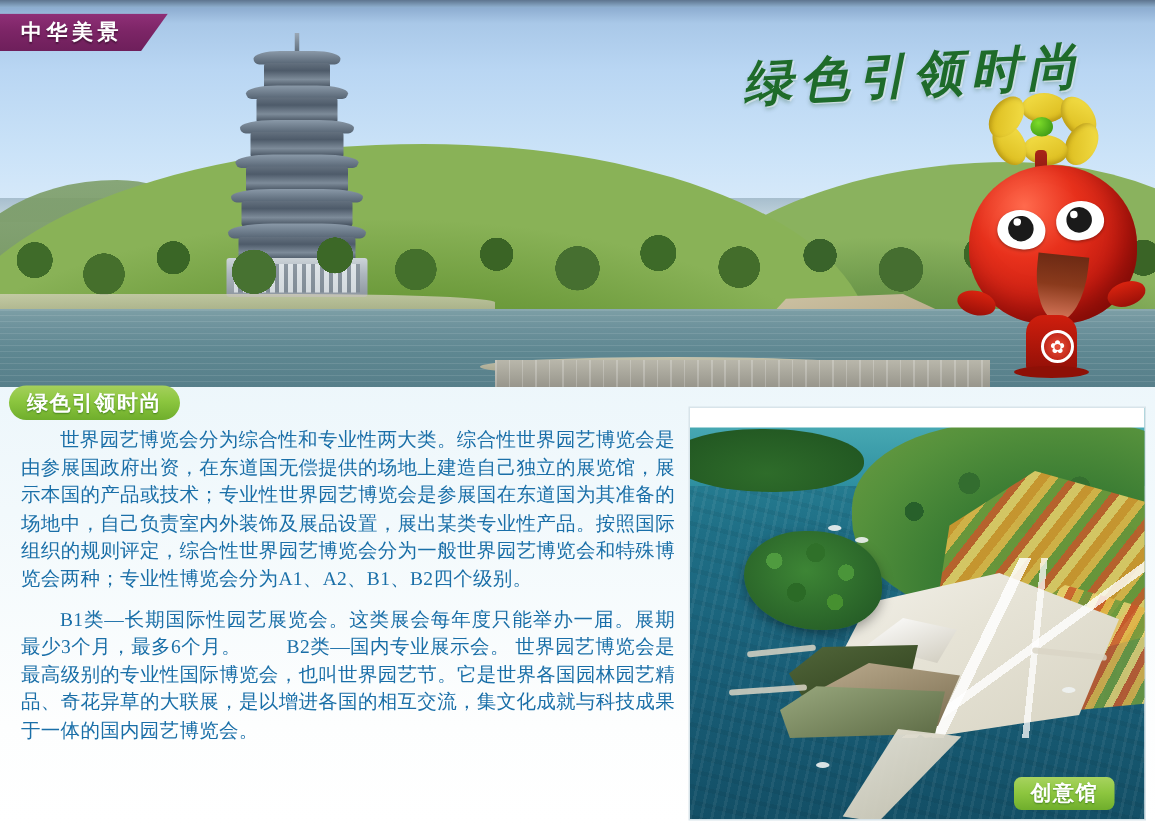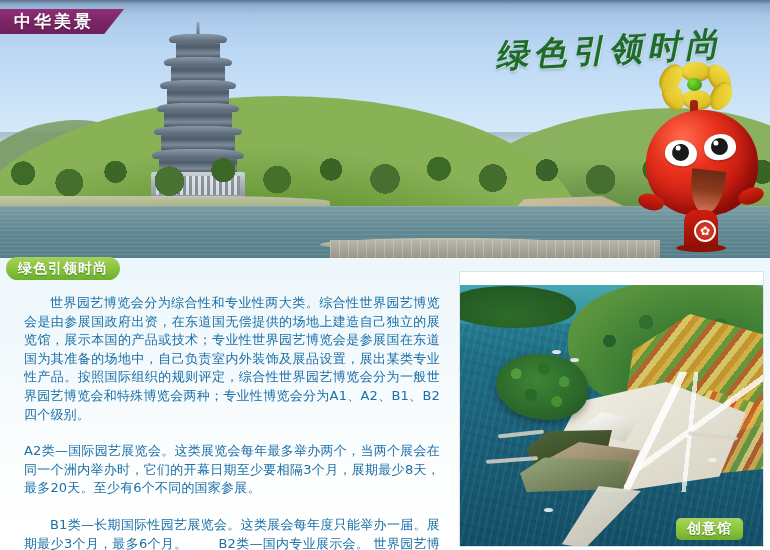--- a/index.html
+++ b/index.html
@@ -147,21 +147,21 @@
     background:repeating-linear-gradient(90deg,rgba(255,255,255,.22) 0 1px,transparent 1px 9px);
   }
 
   
   .title-banner{
     position:absolute; left:0; top:9px; height:25px;
     padding:0 30px 0 14px;
     display:flex; align-items:center;
     background:linear-gradient(180deg,#8f2f77 0%,#7c2566 48%,#6e1f5b 100%);
     clip-path:polygon(0 0,100% 0,84% 100%,0 100%);
-    color:#ffffff; font-size:17px; font-weight:bold; letter-spacing:3px;
+    color:#ffffff; font-size:14px; font-weight:bold; letter-spacing:3px;
     text-shadow:0 1px 1px rgba(0,0,0,.35);
     z-index:8;
   }
 
   
   .slogan{
     position:absolute; left:495px; top:28px;
     font-family:"DejaVu Serif","Liberation Serif",serif;
     font-size:33px; font-weight:bold; font-style:italic;
     letter-spacing:5px;
@@ -254,21 +254,21 @@
   
   .article{
     position:absolute; left:6px; top:276px; width:452px; height:268px;
     color:#1a6fa8;
     font-size:13px;
     line-height:18.6px;
     text-align:justify;
     letter-spacing:.2px;
     z-index:5;
   }
-  .article p{ margin:18px; text-indent:2em; }
+  .article p{ margin:8px; text-indent:2em;font-family:Liberation Serif, serif; }
   .article p.noind{ text-indent:0; }
 
   
   .aerial{
     position:absolute; left:459px; top:271px; width:305px; height:276px;
     overflow:hidden; border:1px solid #d8e4ea;
     background:linear-gradient(180deg,#2f8fa0 0%,#1f6f86 30%,#195f78 62%,#134f66 100%);
   }
   .aerial .sea-tex{
     position:absolute; inset:0;
@@ -461,21 +461,20 @@
   </div>
   <div class="foot"></div>
 </div>
 
 <div class="sec-badge">
   <span>绿色引领时尚</span>
 </div>
 
 <div class="article">
   <p>世界园艺博览会分为综合性和专业性两大类。综合性世界园艺博览会是由参展国政府出资，在东道国无偿提供的场地上建造自己独立的展览馆，展示本国的产品或技术；专业性世界园艺博览会是参展国在东道国为其准备的场地中，自己负责室内外装饰及展品设置，展出某类专业性产品。按照国际组织的规则评定，综合性世界园艺博览会分为一般世界园艺博览会和特殊博览会两种；专业性博览会分为A1、A2、B1、B2四个级别。</p>
-  <p class="noind">A2类—国际园艺展览会。这类展览会每年最多举办两个，当两个展会在同一个洲内举办时，它们的开幕日期至少要相隔3个月，展期最少8天，最多20天。至少有6个不同的国家参展。</p>
   <p>B1类—长期国际性园艺展览会。这类展会每年度只能举办一届。展期最少3个月，最多6个月。　　 B2类—国内专业展示会。 世界园艺博览会是最高级别的专业性国际博览会，也叫世界园艺节。它是世界各国园林园艺精品、奇花异草的大联展，是以增进各国的相互交流，集文化成就与科技成果于一体的国内园艺博览会。</p>
 </div>
 
 <div class="aerial">
   <div class="sea-tex"></div>
   <div class="shallow"></div>
   <div class="isle-top"></div>
   <div class="headland"></div>
   <div class="garden"></div>
   <div class="garden2"></div>

